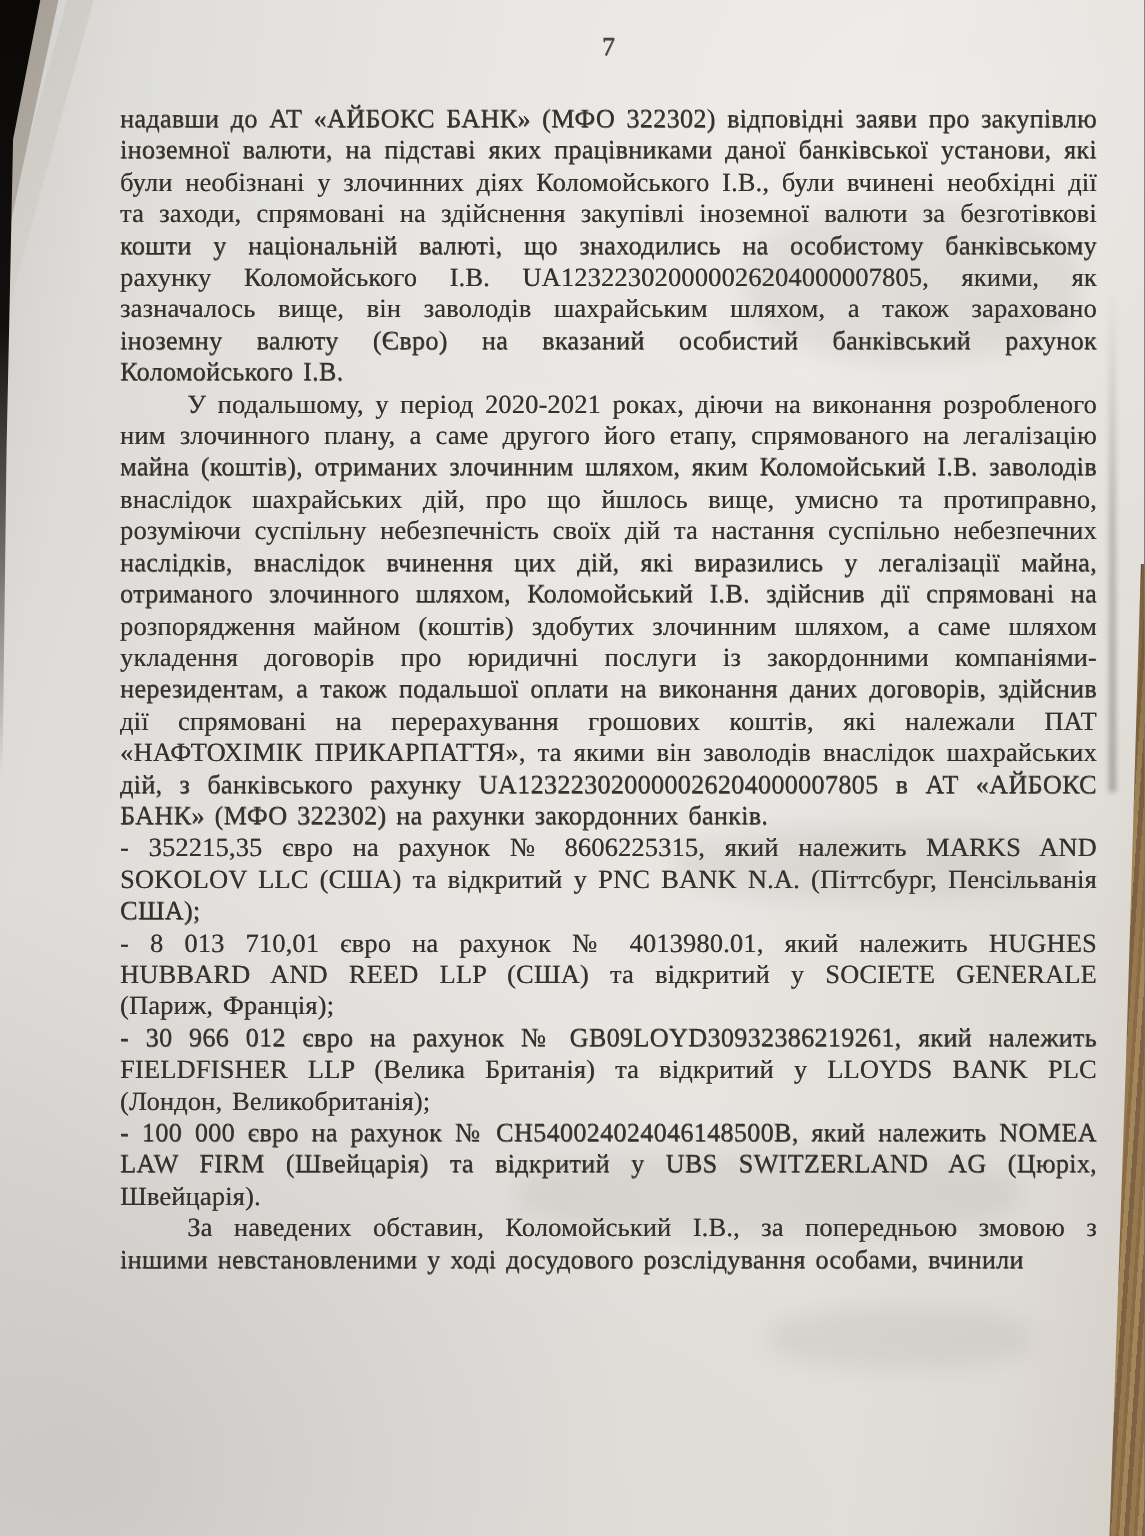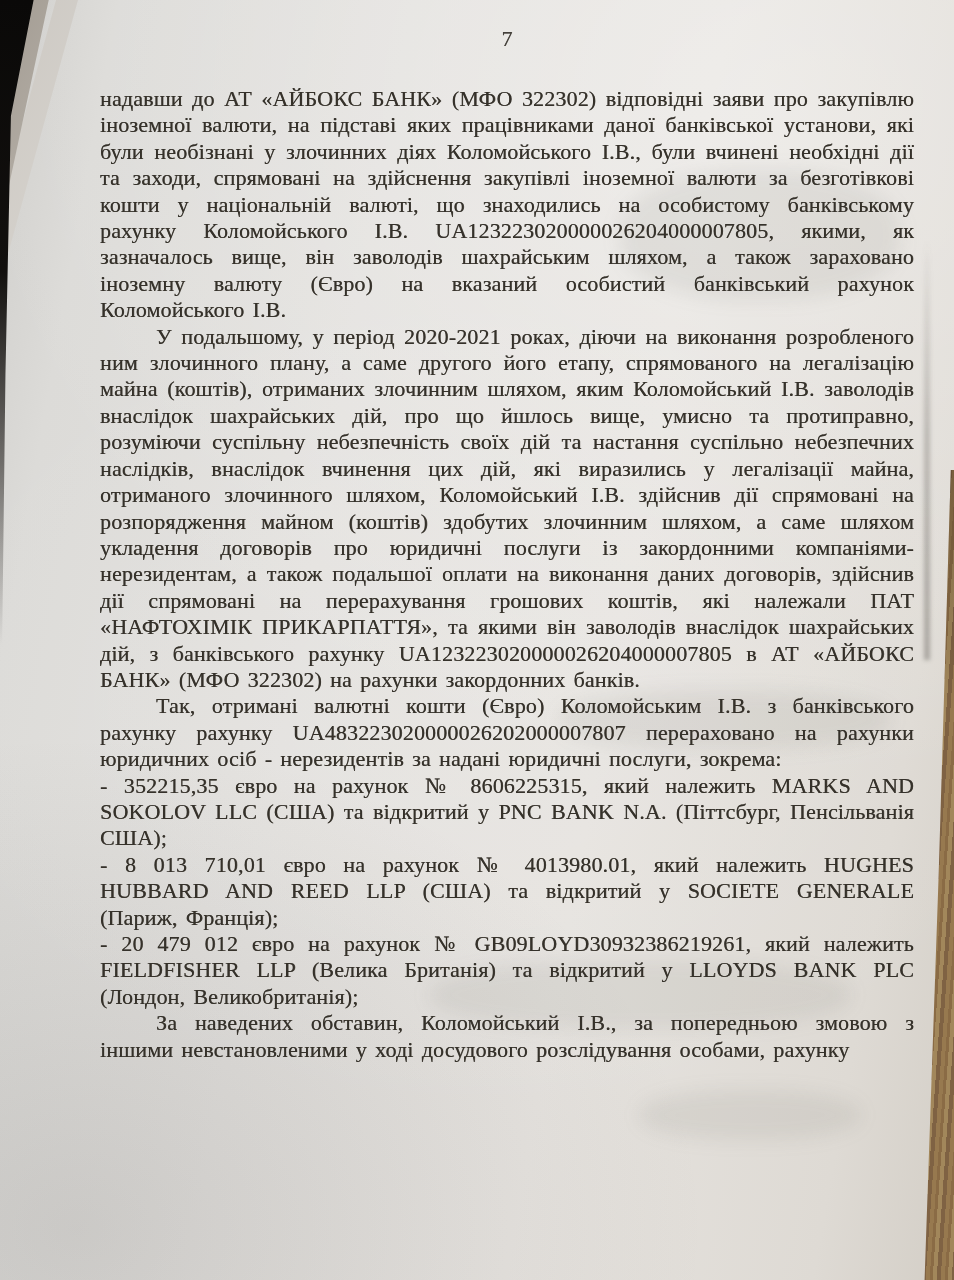--- a/index.html
+++ b/index.html
@@ -92,20 +92,20 @@
   <div class="smudge s1"></div>
   <div class="smudge s2"></div>
   <div class="smudge s3"></div>
   <div class="smudge s4"></div>
 
   <div class="content">
     <div class="page-number">7</div>
     <div class="body" id="doc-body">
         <p>надавши до АТ «АЙБОКС БАНК» (МФО 322302) відповідні заяви про закупівлю іноземної валюти, на підставі яких працівниками даної банківської установи, які були необізнані у злочинних діях Коломойського І.В., були вчинені необхідні дії та заходи, спрямовані на здійснення закупівлі іноземної валюти за безготівкові кошти у національній валюті, що знаходились на особистому банківському рахунку Коломойського І.В. UA123223020000026204000007805, якими, як зазначалось вище, він заволодів шахрайським шляхом, а також зараховано іноземну валюту (Євро) на вказаний особистий банківський рахунок Коломойського І.В.</p>
         <p class="indent">У подальшому, у період 2020-2021 роках, діючи на виконання розробленого ним злочинного плану, а саме другого його етапу, спрямованого на легалізацію майна (коштів), отриманих злочинним шляхом, яким Коломойський І.В. заволодів внаслідок шахрайських дій, про що йшлось вище, умисно та протиправно, розуміючи суспільну небезпечність своїх дій та настання суспільно небезпечних наслідків, внаслідок вчинення цих дій, які виразились у легалізації майна, отриманого злочинного шляхом, Коломойський І.В. здійснив дії спрямовані на розпорядження майном (коштів) здобутих злочинним шляхом, а саме шляхом укладення договорів про юридичні послуги із закордонними компаніями-нерезидентам, а також подальшої оплати на виконання даних договорів, здійснив дії спрямовані на перерахування грошових коштів, які належали ПАТ «НАФТОХІМІК ПРИКАРПАТТЯ», та якими він заволодів внаслідок шахрайських дій, з банківського рахунку UA123223020000026204000007805 в АТ «АЙБОКС БАНК» (МФО 322302) на рахунки закордонних банків.</p>
-        <p class="indent">Так, отримані валютні кошти (Євро) Коломойським І.В. з банківського рахунку рахунку UA483223020000026202000007807 перераховано на рахунки юридичних осіб - нерезидентів за надані юридичні послуги, зокрема:</p>
         <p>- 352215,35 євро на рахунок № 8606225315, який належить MARKS AND SOKOLOV LLC (США) та відкритий у PNC BANK N.A. (Піттсбург, Пенсільванія США);</p>
         <p>- 8 013 710,01 євро на рахунок № 4013980.01, який належить HUGHES HUBBARD AND REED LLP (США) та відкритий у SOCIETE GENERALE (Париж, Франція);</p>
-        <p>- 20 479 012 євро на рахунок № GB09LOYD30932386219261, який належить FIELDFISHER LLP (Велика Британія) та відкритий у LLOYDS BANK PLC (Лондон, Великобританія);</p>
-        <p class="indent">За наведених обставин, Коломойський І.В., за попередньою змовою з іншими невстановленими у ході досудового розслідування особами, рахунку</p>
+        <p>- 30 966 012 євро на рахунок № GB09LOYD30932386219261, який належить FIELDFISHER LLP (Велика Британія) та відкритий у LLOYDS BANK PLC (Лондон, Великобританія);</p>
+        <p>- 100 000 євро на рахунок № CH540024024046148500B, який належить NOMEA LAW FIRM (Швейцарія) та відкритий у UBS SWITZERLAND AG (Цюріх, Швейцарія).</p>
+        <p class="indent">За наведених обставин, Коломойський І.В., за попередньою змовою з іншими невстановленими у ході досудового розслідування особами, вчинили</p>
       </div>
   </div>
 </div>
 
 </body></html>

